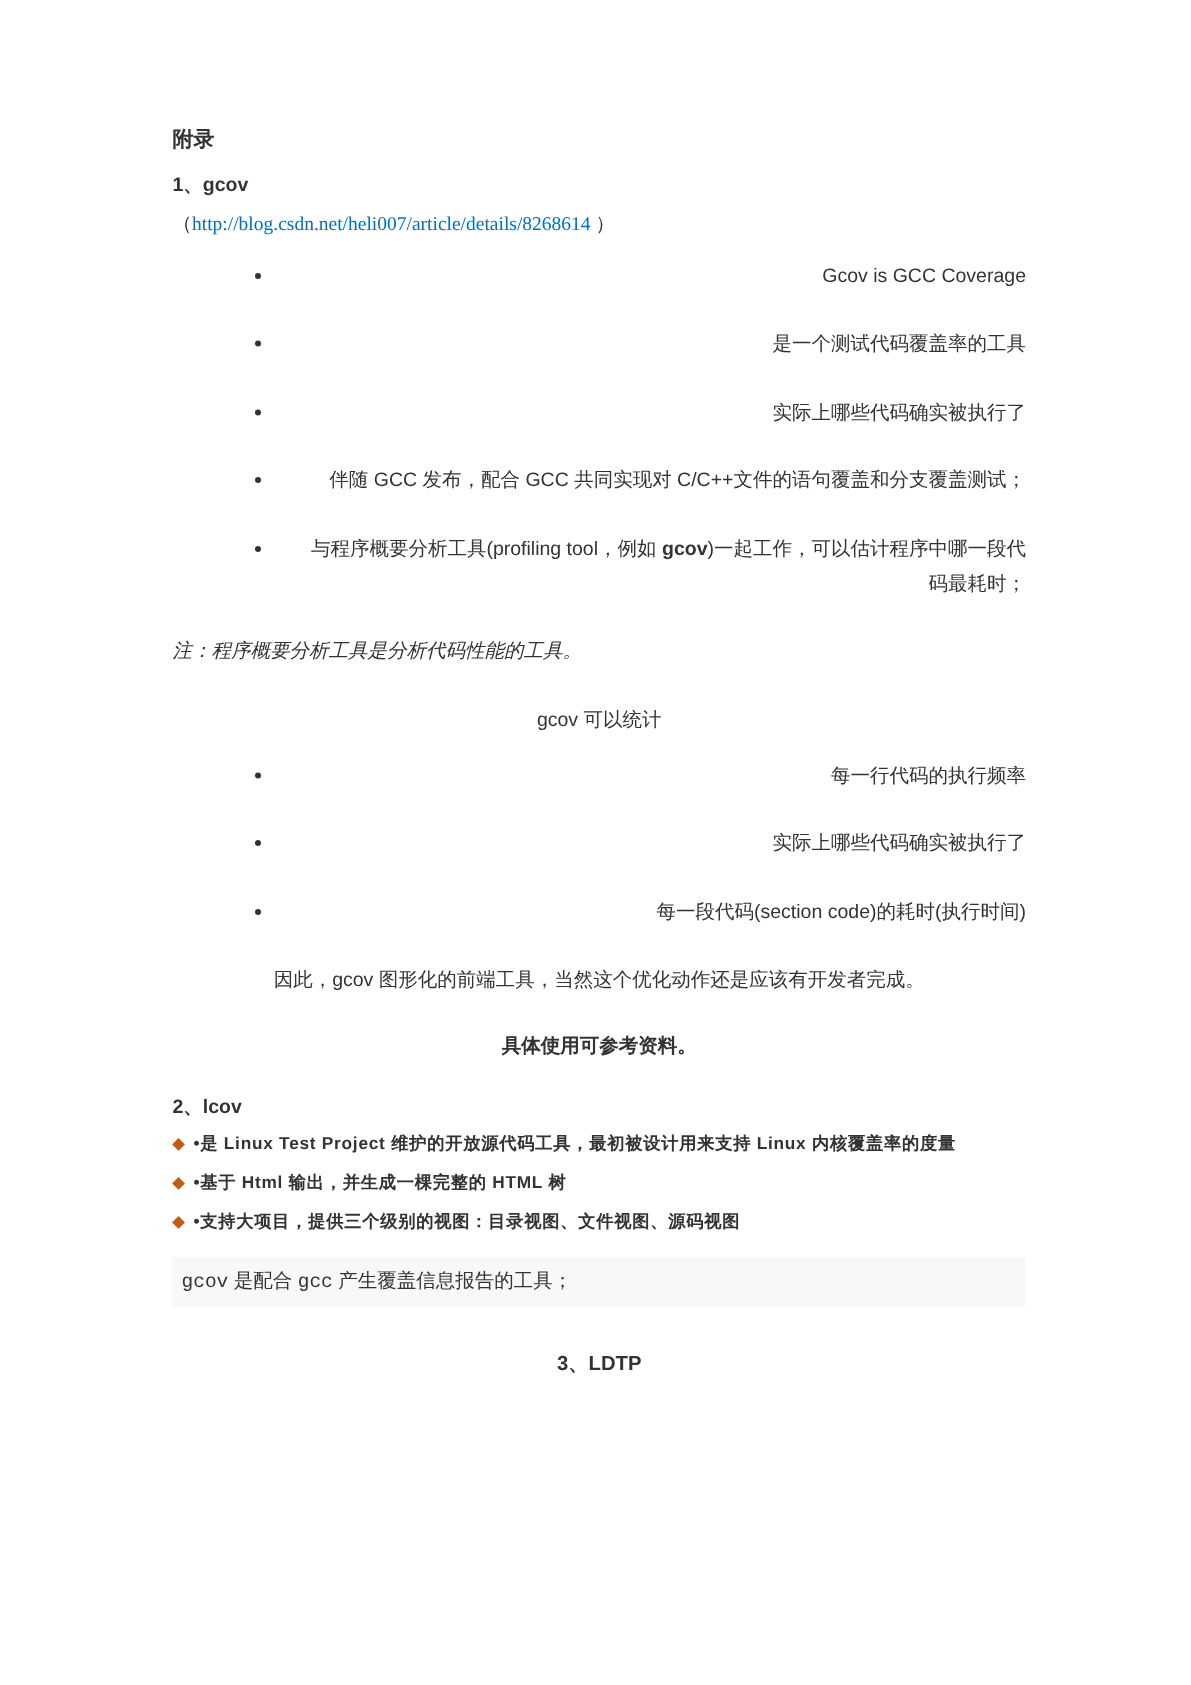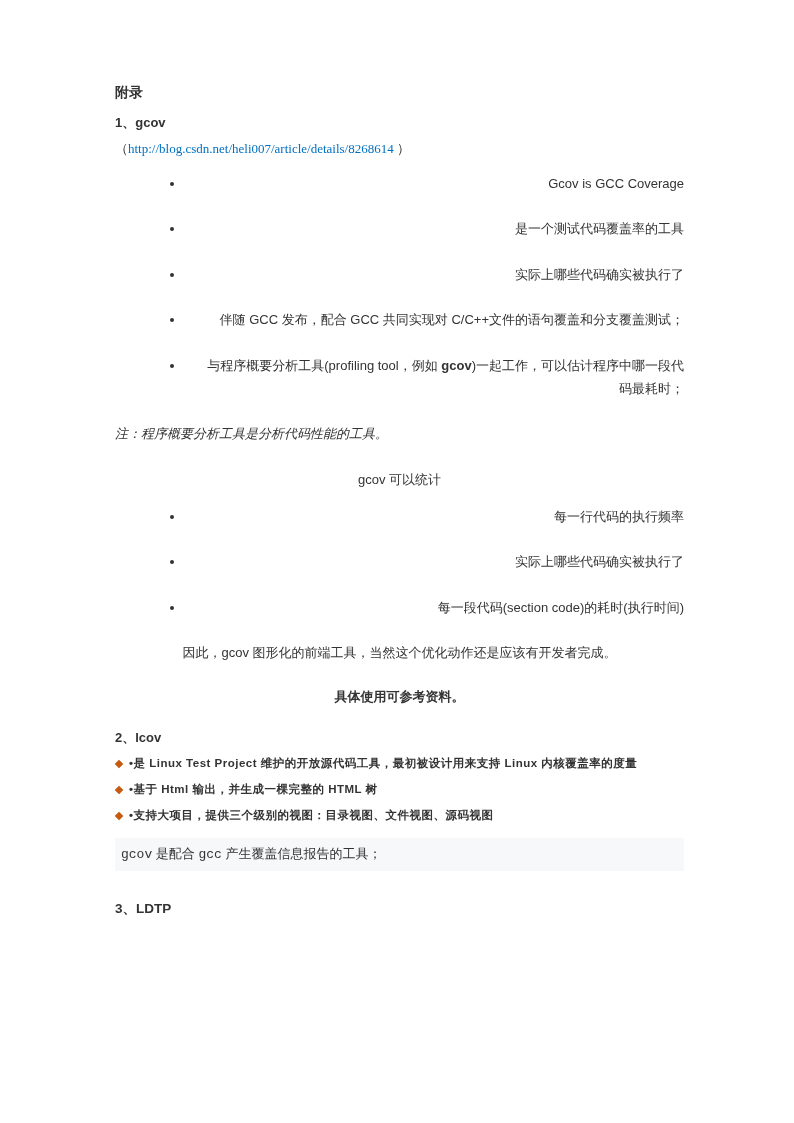--- a/index.html
+++ b/index.html
@@ -82,20 +82,21 @@
     font-size: 13px;
     line-height: 1.9;
   }
   .mono {
     font-family: "Courier New", monospace;
   }
   .sec3 {
     font-weight: bold;
     font-size: 13.5px;
     margin-top: 24px;
+    text-align: center;
   }
 </style>
 </head>
 <body>
 
 <div class="title">附录</div>
 
 <div class="section-num">1、gcov</div>
 
 <div class="link-line">

